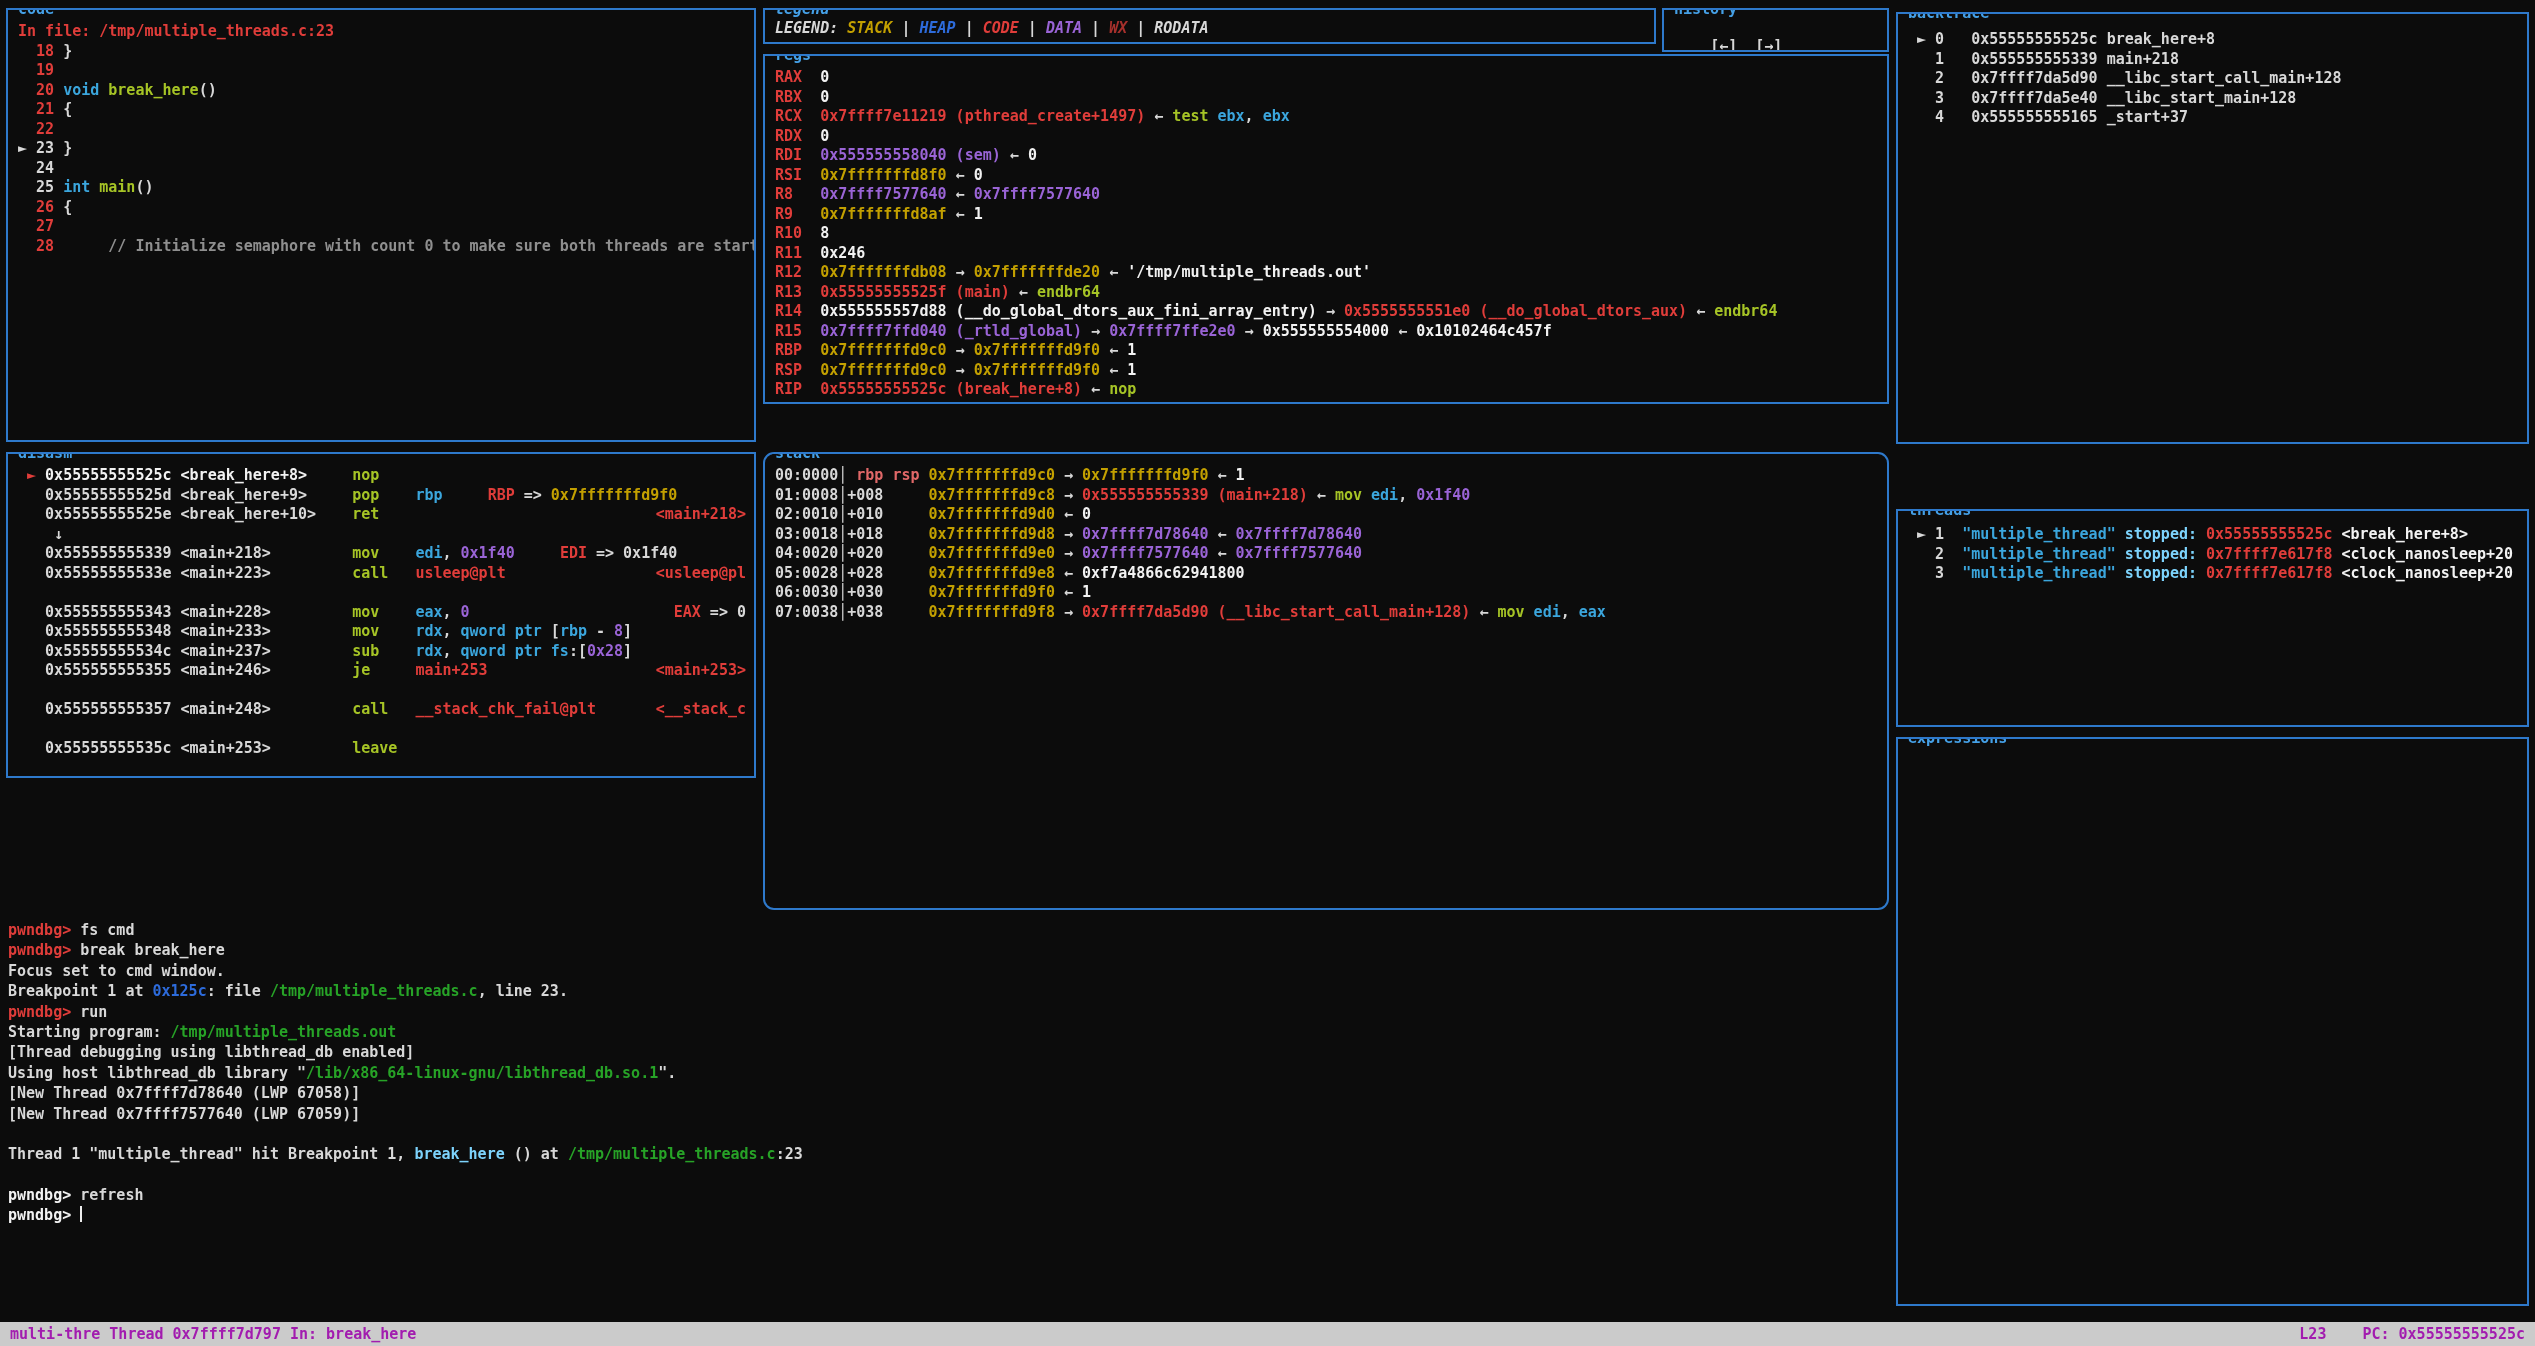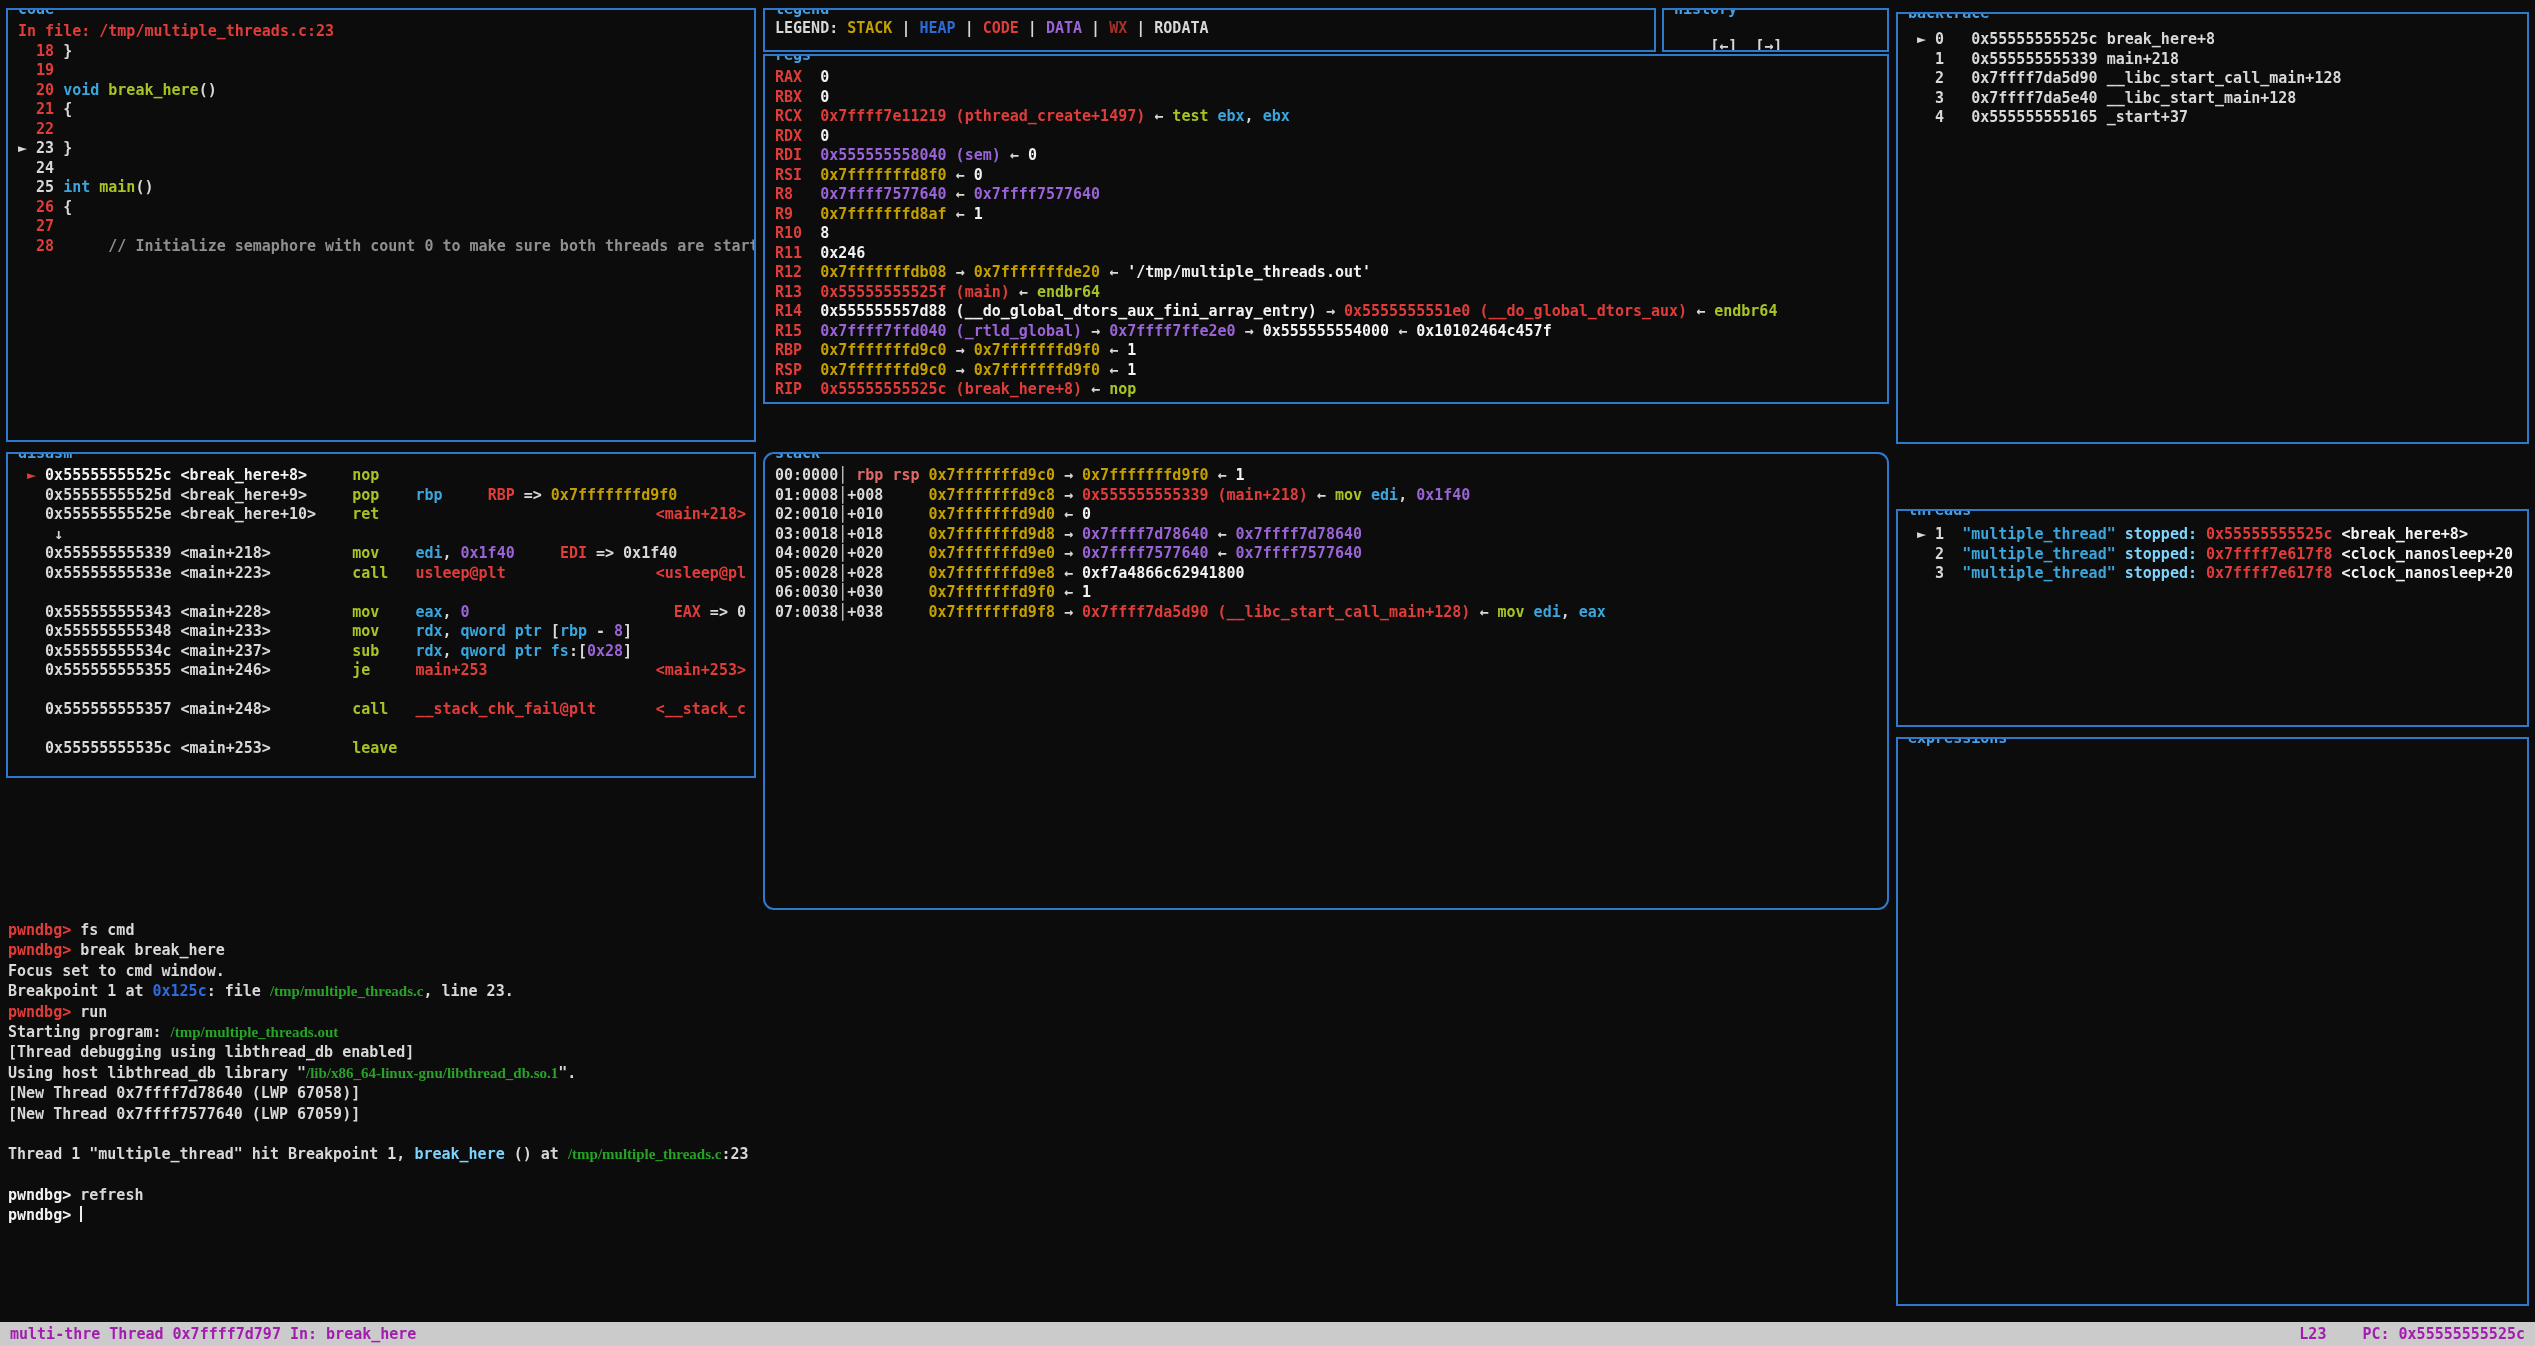--- a/index.html
+++ b/index.html
@@ -11,21 +11,21 @@
   .ln{white-space:pre;position:relative;line-height:19.5px;height:19.5px;}
   .term .ln{line-height:20.4px;height:20.4px;}
   .ra{position:absolute;right:4px;top:0;}
   .c-w{color:#d8d8d8;}
   .c-wb{color:#f2f2f2;}
   .c-r{color:#e03d3a;}
   .c-y{color:#c3a000;}
   .c-o{color:#7dd3fc;}
   .c-p{color:#9a64d6;}
   .c-g{color:#a6c426;}
-  .c-gn{color:#27a327;font-family:Liberation Serif, serif;}
+  .c-gn{color:#27a327;}
   .c-c{color:#3ba6dd;}
   .c-b{color:#2d6bdb;}
   .c-gy{color:#8f8f8f;}
   .c-rr{color:#e06868;}
   .c-wx{color:#a6302c;}
   .cursor{display:inline-block;width:2px;height:16px;background:#ededed;vertical-align:-2px;}
   .statusbar{position:absolute;left:0;top:1322px;width:2535px;height:24px;background:#cbcbcb;color:#a21caf;
              display:flex;justify-content:space-between;align-items:center;padding:0 10px;box-sizing:border-box;}
   .status-right span{margin-left:36px;}
   .hist-btn{cursor:default;}
@@ -44,21 +44,21 @@
       <div class="ln"><span class="c-r">  22 </span></div>
       <div class="ln"><span class="c-w">► 23 </span><span class="c-w">}</span></div>
       <div class="ln"><span class="c-w">  24 </span></div>
       <div class="ln"><span class="c-w">  25 </span><span class="c-c">int</span><span class="c-w"> </span><span class="c-g">main</span><span class="c-w">()</span></div>
       <div class="ln"><span class="c-r">  26 </span><span class="c-w">{</span></div>
       <div class="ln"><span class="c-r">  27 </span></div>
       <div class="ln"><span class="c-r">  28 </span><span class="c-gy">     // Initialize semaphore with count 0 to make sure both threads are start</span></div>
     </div>
 </div>
 
-<div class="panel" style="left:763px;top:8px;width:893px;height:44px;">
+<div class="panel" style="left:763px;top:8px;width:893px;height:36px;font-style:italic;">
   <span class="panel-title">legend</span>
   <div class="pad" style="top:9px;">
       <div class="ln"><span class="c-w">LEGEND: </span><span class="c-y">STACK</span><span class="c-w"> | </span><span class="c-b">HEAP</span><span class="c-w"> | </span><span class="c-r">CODE</span><span class="c-w"> | </span><span class="c-p">DATA</span><span class="c-w"> | </span><span class="c-wx">WX</span><span class="c-w"> | </span><span class="c-w">RODATA</span></div>
     </div>
 </div>
 
 <div class="panel" style="left:1662px;top:8px;width:227px;height:44px;">
   <span class="panel-title">history</span>
   <div class="pad" style="top:9px;white-space:pre;">
     <span class="hist-btn">[←]</span><span>  </span><span class="hist-btn">[→]</span>

